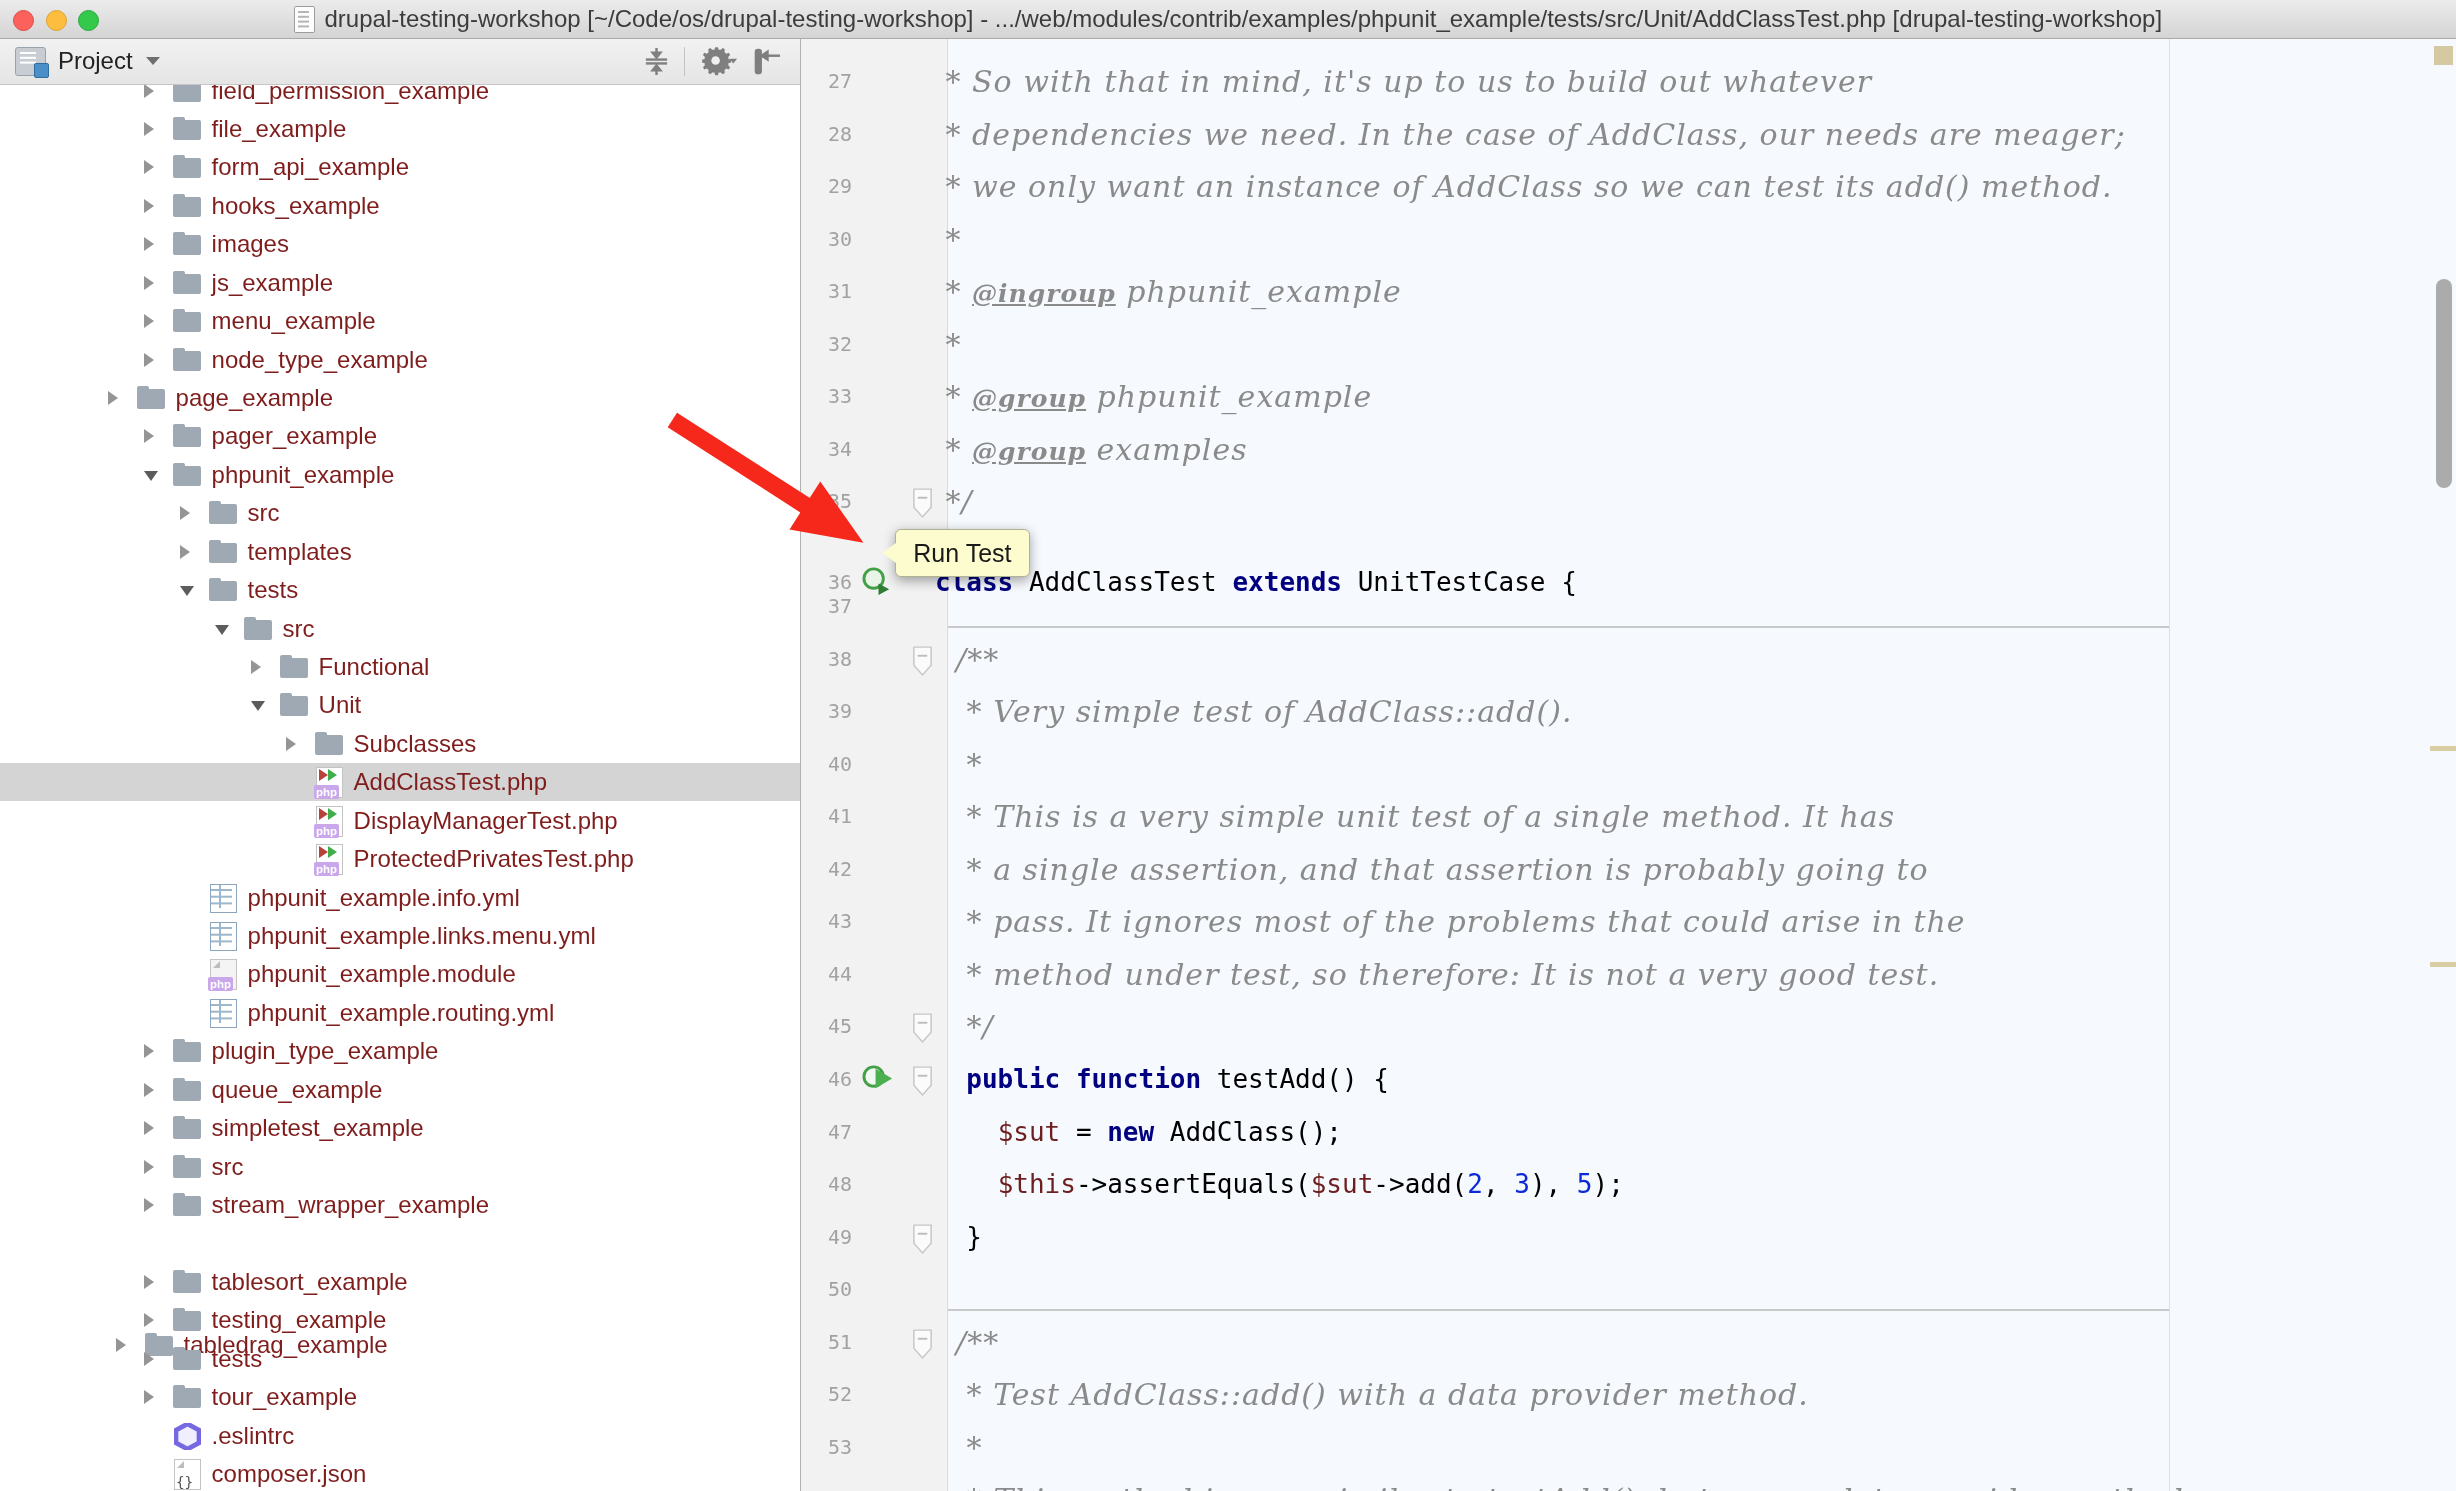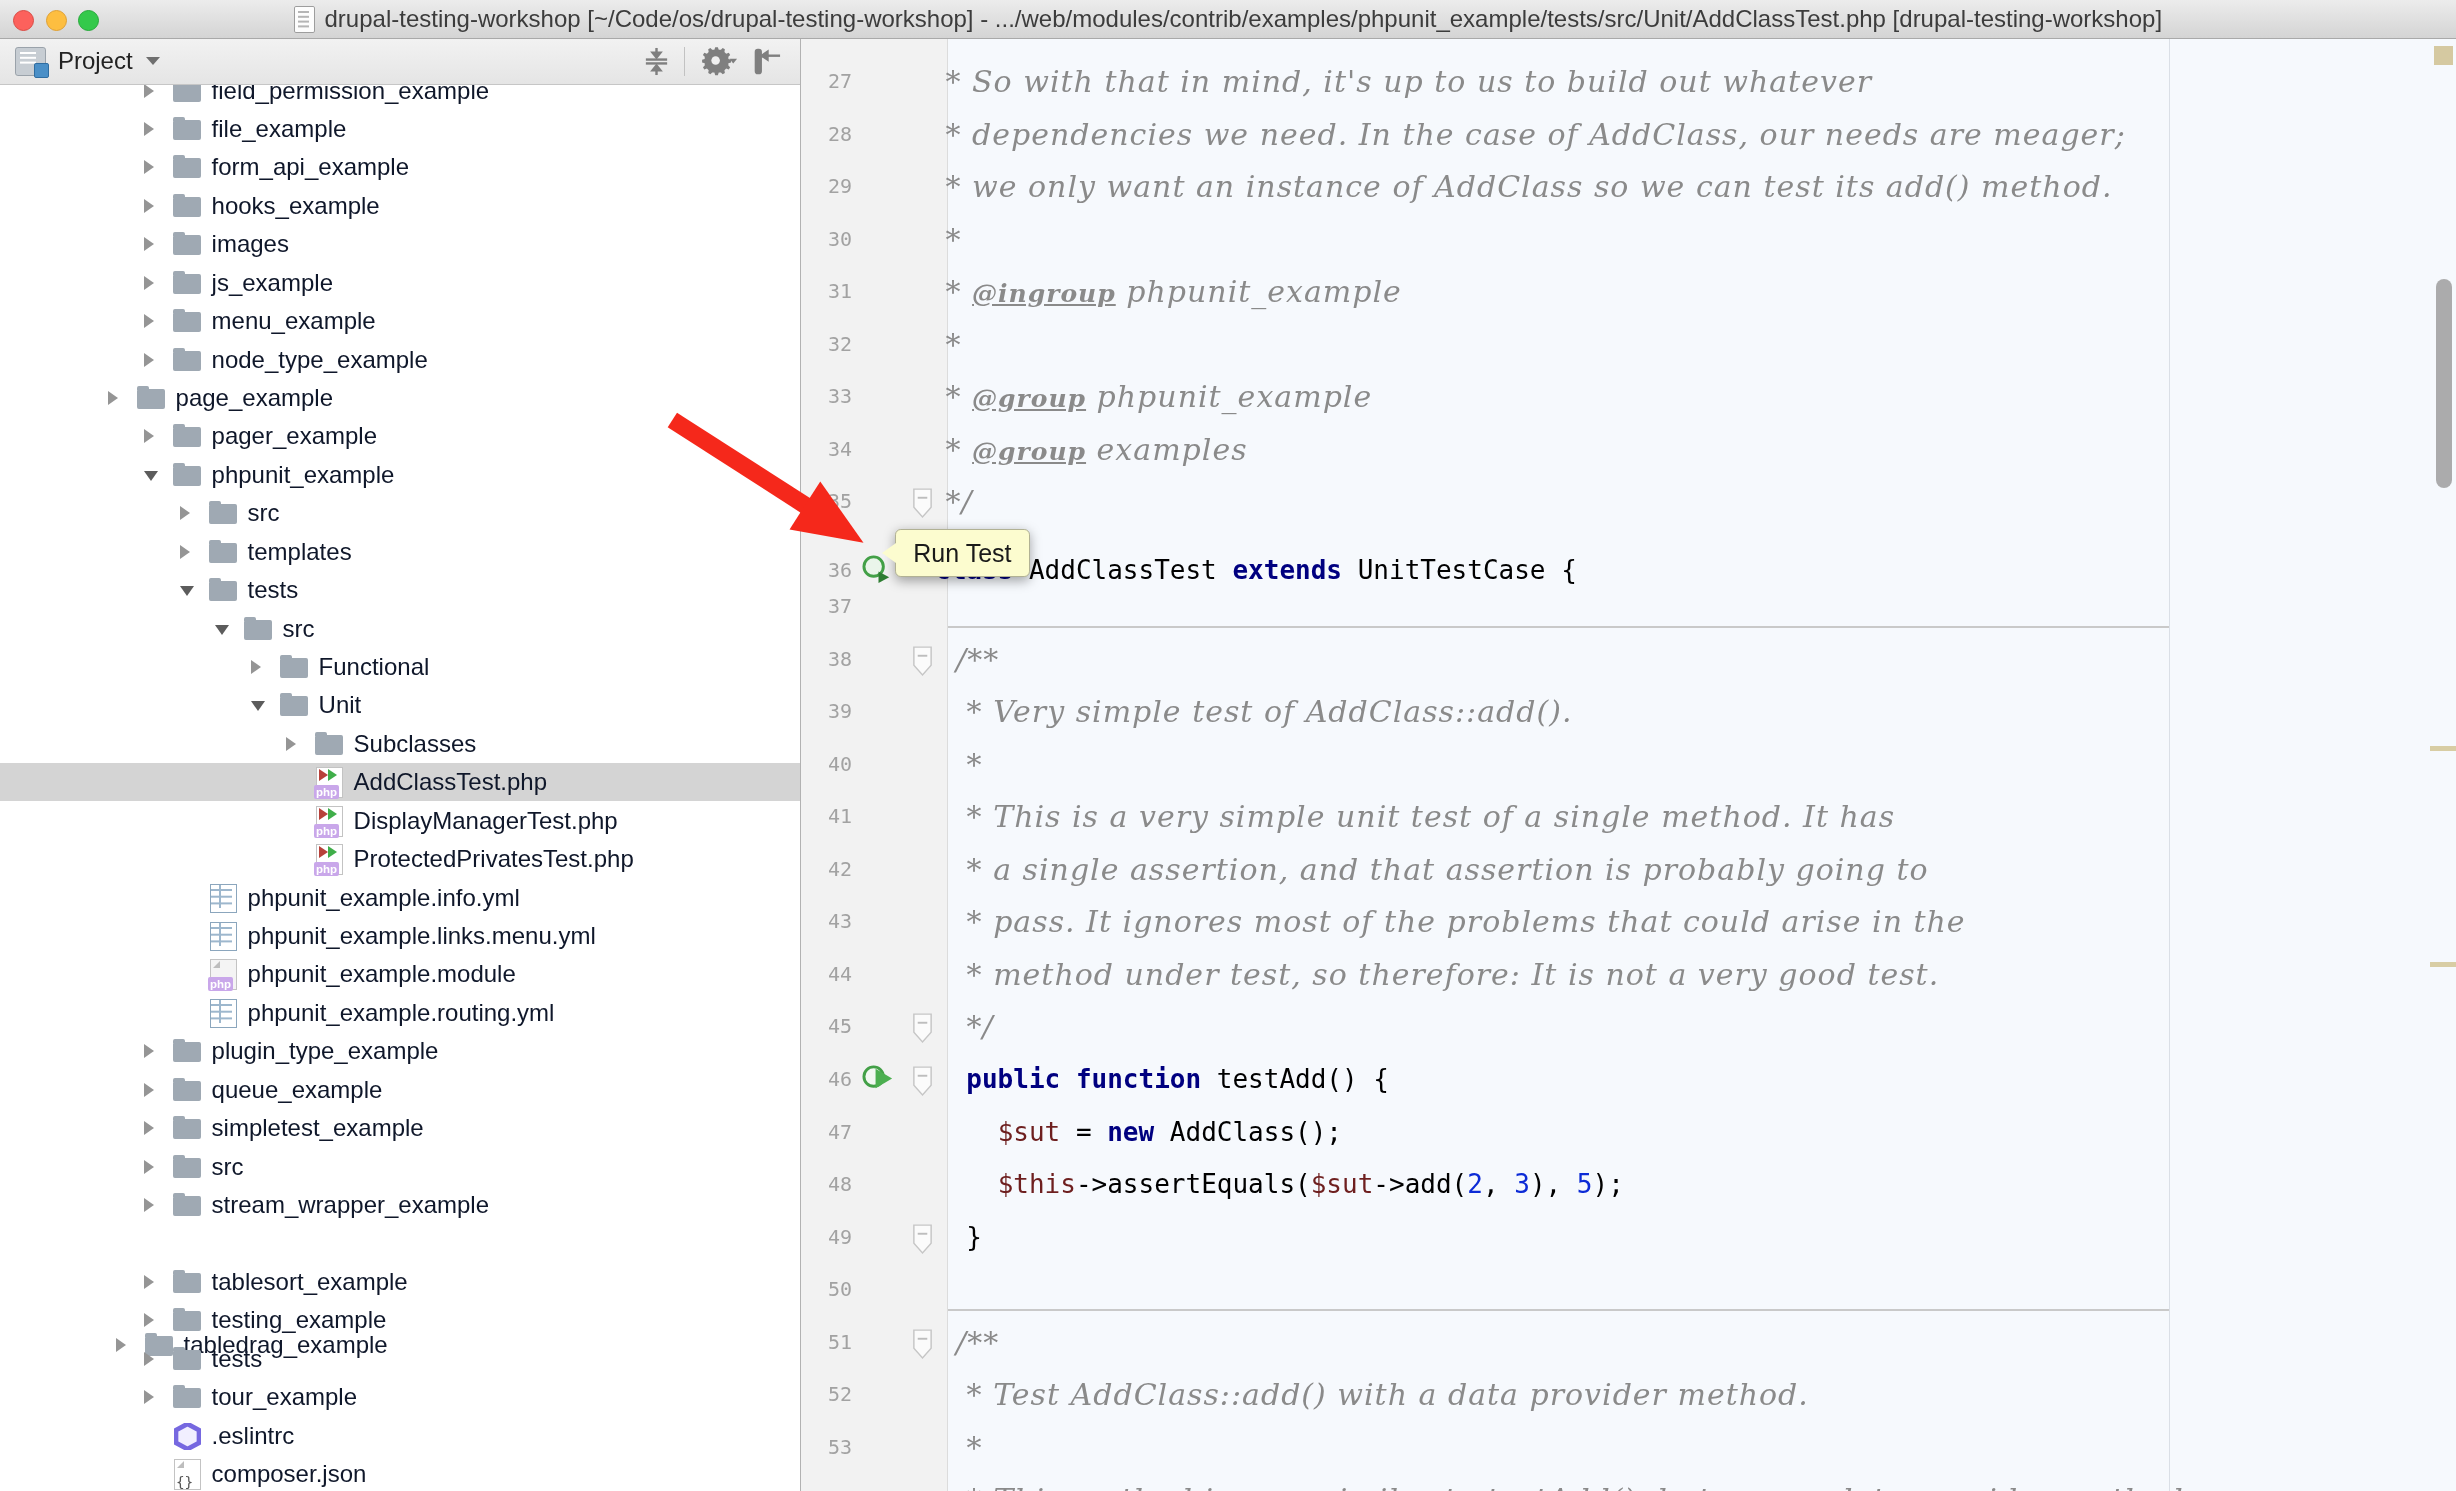--- a/index.html
+++ b/index.html
@@ -36,21 +36,21 @@
   .toolbtn{display:flex;align-items:center;}
 
   
   .tree{position:absolute;left:0;top:38px;width:800px;height:1454px;background:#fff;overflow:hidden;z-index:2;}
   .trow{position:absolute;left:0;width:800px;height:38px;display:flex;align-items:center;cursor:default;}
   .trow.selected{background:#d4d4d4;}
   .arrow-slot{width:25px;display:flex;justify-content:flex-start;flex:none;}
   .arr-col{width:0;height:0;border-top:7.7px solid transparent;border-bottom:7.7px solid transparent;border-left:10.6px solid #959595;}
   .arr-exp{width:0;height:0;border-left:7.7px solid transparent;border-right:7.7px solid transparent;border-top:10.6px solid #5c5c5c;margin-top:2.9px;}
   .icon-slot{width:33px;display:flex;justify-content:center;flex:none;margin-left:1.9px;}
-  .tlabel{font-size:24px;color:#0f172a;margin-left:7.7px;white-space:nowrap;}
+  .tlabel{font-size:24px;color:#7f1d1d;margin-left:7.7px;white-space:nowrap;}
 
   .folder-ic{width:28px;height:20px;background:#9fa9b3;border-radius:1.9px;position:relative;margin-top:2.9px;}
   .folder-ic:before{content:"";position:absolute;left:0;top:-3.8px;width:11.5px;height:4.8px;background:#9fa9b3;border-radius:1.9px 1.9px 0 0;}
 
   .phpfile-ic{width:25px;height:29px;background:#fff;border:1px solid #c3c3c3;position:relative;}
   .phpfile-ic .t1{position:absolute;left:1.9px;top:1.9px;width:0;height:0;border-top:6.7px solid transparent;border-bottom:6.7px solid transparent;border-left:9.6px solid #b8413a;}
   .phpfile-ic .t2{position:absolute;left:11.5px;top:1.9px;width:0;height:0;border-top:6.7px solid transparent;border-bottom:6.7px solid transparent;border-left:9.6px solid #3fae49;}
   .phpbadge{position:absolute;left:-2.9px;bottom:-2.9px;width:25px;height:14.4px;background:#c9a7ea;border-radius:1.9px;
      color:#fff;font-size:11.5px;font-weight:bold;line-height:14.4px;text-align:center;font-family:"Liberation Sans",sans-serif;}
   .modfile-ic{width:25px;height:29px;background:#f4f4f4;border:1px solid #c3c3c3;position:relative;}
@@ -499,21 +499,21 @@
         <div class="eline" style="top: 122px;"><div class="lnum">29</div><span class="codespan"><span class="tok-c"> * we only want an instance of AddClass so we can test its add() method.</span></span></div>
         <div class="eline" style="top: 175px;"><div class="lnum">30</div><span class="codespan"><span class="tok-c"> *</span></span></div>
         <div class="eline" style="top: 227px;"><div class="lnum">31</div><span class="codespan"><span class="tok-c"> * </span><span class="tok-t">@ingroup</span><span class="tok-c"> phpunit_example</span></span></div>
         <div class="eline" style="top: 280px;"><div class="lnum">32</div><span class="codespan"><span class="tok-c"> *</span></span></div>
         <div class="eline" style="top: 332px;"><div class="lnum">33</div><span class="codespan"><span class="tok-c"> * </span><span class="tok-t">@group</span><span class="tok-c"> phpunit_example</span></span></div>
         <div class="eline" style="top: 385px;"><div class="lnum">34</div><span class="codespan"><span class="tok-c"> * </span><span class="tok-t">@group</span><span class="tok-c"> examples</span></span></div>
         <div class="eline" style="top: 437px;"><div class="lnum">35</div><div class="foldmk"><svg width="23" height="31" viewBox="0 0 24 32">
               <path d="M3 1 h18 v19 l-9 10 l-9 -10 z" fill="#fbfbfb" stroke="#c6c6c6" stroke-width="1.5"></path>
               <line x1="7" y1="10" x2="17" y2="10" stroke="#bdbdbd" stroke-width="2"></line>
             </svg></div><span class="codespan"><span class="tok-c"> */</span></span></div>
-        <div class="eline" style="top: 506px;"><div class="lnum">36</div><div class="runic"><svg width="33" height="33" viewBox="0 0 34 34">
+        <div class="eline" style="top: 518px;"><div class="lnum">36</div><div class="runic"><svg width="33" height="33" viewBox="0 0 34 34">
               <circle cx="12" cy="13" r="10" fill="#eaf5ea" stroke="#43a047" stroke-width="3"></circle>
               <polygon points="17,18 28,24 17,30" fill="#2e7d32"></polygon>
             </svg></div><span class="codespan"><span class="tok-k">class</span><span> AddClassTest </span><span class="tok-k">extends</span><span> UnitTestCase {</span></span></div>
         <div class="eline" style="top: 542px;"><div class="lnum">37</div><span class="codespan"></span></div>
         <div class="eline" style="top: 595px;"><div class="lnum">38</div><div class="foldmk"><svg width="23" height="31" viewBox="0 0 24 32">
               <path d="M3 1 h18 v19 l-9 10 l-9 -10 z" fill="#fbfbfb" stroke="#c6c6c6" stroke-width="1.5"></path>
               <line x1="7" y1="10" x2="17" y2="10" stroke="#bdbdbd" stroke-width="2"></line>
             </svg></div><span class="codespan"><span class="tok-c">  /**</span></span></div>
         <div class="eline" style="top: 647px;"><div class="lnum">39</div><span class="codespan"><span class="tok-c">   * Very simple test of AddClass::add().</span></span></div>
         <div class="eline" style="top: 700px;"><div class="lnum">40</div><span class="codespan"><span class="tok-c">   *</span></span></div>

